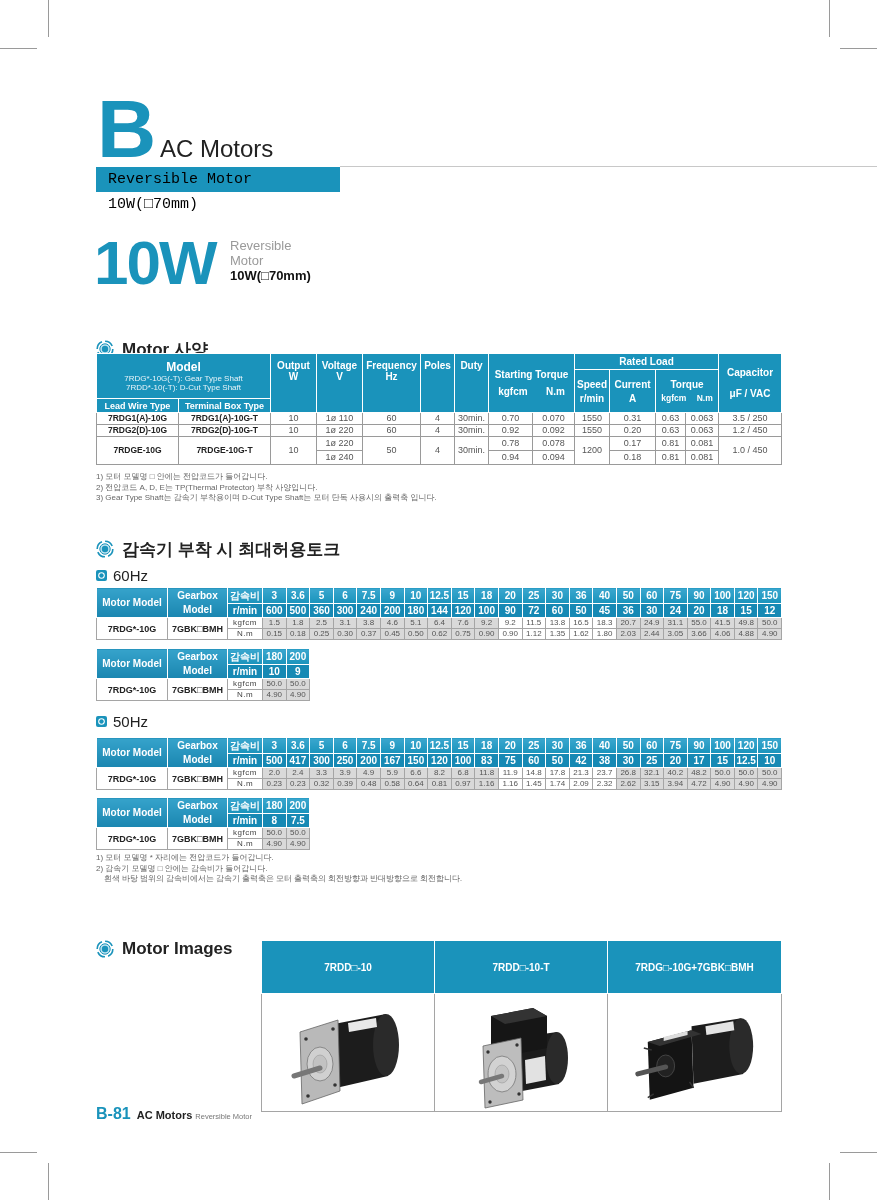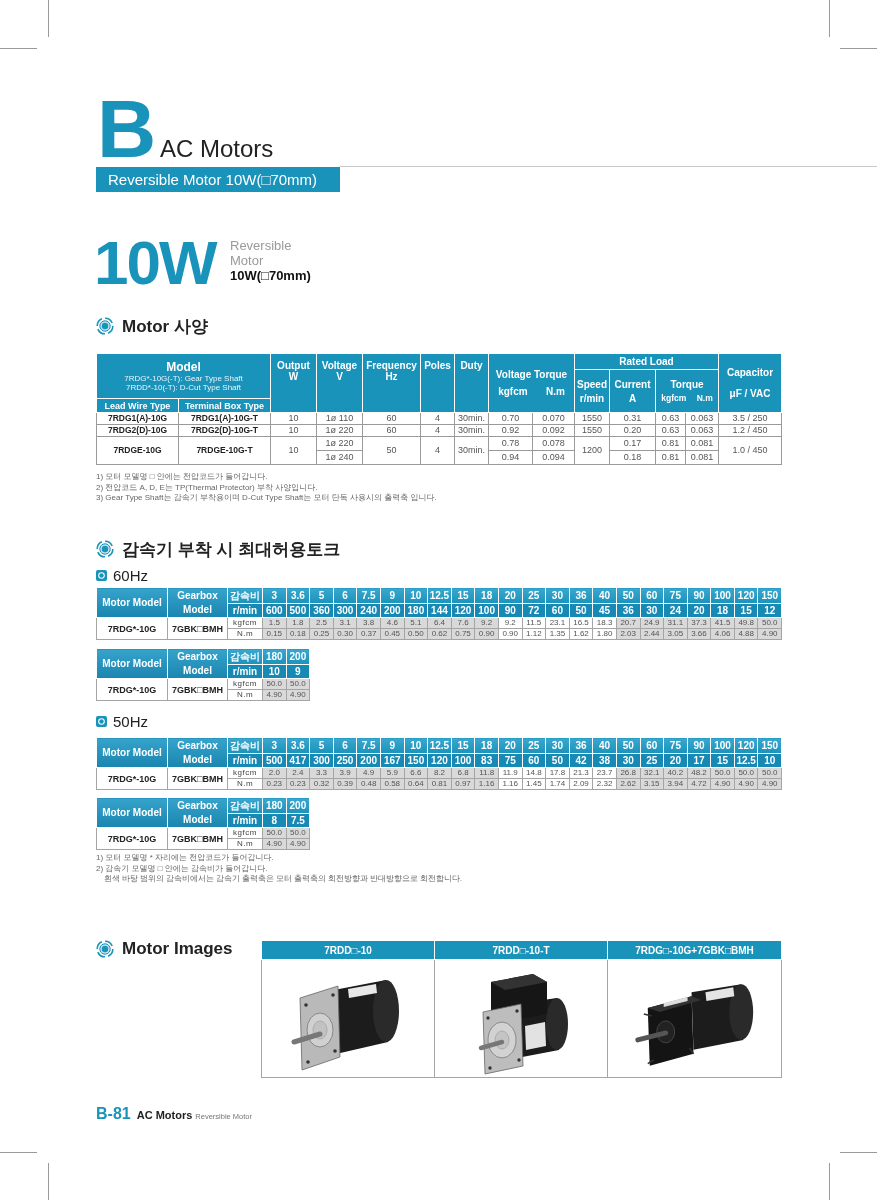--- a/index.html
+++ b/index.html
@@ -2,21 +2,21 @@
 <html><head>
 <meta charset="utf-8">
 <style>
 html,body{margin:0;padding:0;}
 body{width:877px;height:1200px;position:relative;background:#fff;font-family:"Liberation Sans",sans-serif;color:#222;overflow:hidden;}
 .crop{position:absolute;background:#9a9a9a;}
 
 .big-b{position:absolute;left:97px;top:88px;font-size:82px;line-height:82px;font-weight:bold;color:#1a93bb;}
 .sec-title{position:absolute;left:160px;top:136px;font-size:24px;line-height:25px;color:#222;}
 .hline{position:absolute;left:340px;top:166px;width:537px;height:1px;background:#c8c8c8;}
-.banner{position:absolute;left:96px;top:167px;width:244px;height:25px;background:#1a93bb;color:#ffffff;font-size:15px;line-height:25px;padding-left:12px;box-sizing:border-box;}
+.banner{position:absolute;left:96px;top:167px;width:244px;height:25px;background:#1a93bb;color:#000000;font-size:15px;line-height:25px;padding-left:12px;box-sizing:border-box;font-family:Liberation Mono, monospace;}
 .hero-big{position:absolute;left:94px;top:232px;font-size:62px;line-height:62px;font-weight:bold;color:#1a93bb;letter-spacing:-2px;}
 .hero-l{position:absolute;left:230px;font-size:13px;line-height:14px;color:#9a9a9a;}
 .hero-l3{position:absolute;left:230px;top:269px;font-size:13px;line-height:14px;color:#111;font-weight:bold;}
 
 .sec{position:absolute;left:96px;height:20px;display:flex;align-items:center;}
 .sec svg{width:18px;height:18px;margin-right:8px;}
 .sec span{font-size:17px;font-weight:bold;color:#222;}
 .sub{position:absolute;left:96px;display:flex;align-items:center;}
 .sub svg{width:11px;height:11px;margin-right:6px;}
 .sub span{font-size:15px;color:#222;}
@@ -38,21 +38,21 @@
 .tq tr.h1 th{background:linear-gradient(#3aa7cf,#1a93bb);height:15px;}
 .tq tr.h2 th{background:#1689b4;height:13px;}
 .tq th.mm{background:linear-gradient(#36a3cb,#1a86b0) !important;font-size:10px;}
 .tq th.gb{background:linear-gradient(#36a3cb,#1a86b0) !important;font-size:10px;line-height:14px;}
 .tq td{border:1px solid #a5a5a5;font-size:8px;text-align:center;padding:0;height:10px;line-height:10px;color:#555;}
 .tq td.g{background:#d9d9d9;}
 .tq td.lbl{font-size:8px;letter-spacing:0.5px;color:#444;}
 .tq td.mdl{font-weight:bold;color:#222;font-size:9px;}
 
 .imgs{position:absolute;left:261px;top:941px;width:520px;}
-.imgs th{background:#1a93bb;color:#fff;font-weight:bold;font-size:10px;height:18px;border:1px solid #fff;border-top:none;padding:0;}
+.imgs th{background:#1a93bb;color:#fff;font-weight:bold;font-size:10px;height:18px;border:1px solid #fff;border-top:none;padding:17px;}
 .imgs td{border:1px solid #a5a5a5;height:117px;padding:0;text-align:center;vertical-align:middle;}
 .imgs svg{width:173px;height:117px;display:block;}
 
 .footer{position:absolute;left:96px;top:1105px;display:flex;align-items:baseline;}
 .footer .pg{font-size:16px;font-weight:bold;color:#1a93bb;margin-right:6px;}
 .footer .ft{font-size:11px;font-weight:bold;color:#222;margin-right:3px;}
 .footer .fs{font-size:7.5px;color:#777;}
 </style>
 </head>
 <body>
@@ -69,21 +69,21 @@
 <div class="big-b">B</div>
 <div class="sec-title">AC Motors</div>
 <div class="hline"></div>
 <div class="banner">Reversible Motor 10W(□70mm)</div>
 
 <div class="hero-big">10W</div>
 <div class="hero-l" style="top:239px;">Reversible</div>
 <div class="hero-l" style="top:254px;">Motor</div>
 <div class="hero-l3">10W(□70mm)</div>
 
-<div class="sec" style="top:316px;">
+<div class="sec" style="top:339px;">
   <svg viewBox="0 0 18 18">
     <circle cx="9" cy="9" r="7.8" fill="none" stroke="#1a93bb" stroke-width="1.6" stroke-dasharray="9 3.2"></circle>
     <circle cx="9" cy="9" r="5.2" fill="#bfe3f0" stroke="#1a93bb" stroke-width="1"></circle>
     <circle cx="9" cy="9" r="3.2" fill="#1a93bb"></circle>
   </svg>
   <span>Motor 사양</span>
 </div>
 
 <table class="spec">
   <colgroup>
@@ -133,21 +133,21 @@
             <span></span>
           </div>
         </th>
     <th rowspan="3">
           <div class="stack" style="height:46px;">
             <span>Duty</span>
             <span></span>
           </div>
         </th>
     <th colspan="2" rowspan="3">
-      <div style="margin-bottom:6px;">Voltage Torque</div>
+      <div style="margin-bottom:6px;">Starting Torque</div>
       <div style="display:flex;justify-content:space-around;">
             <span>kgfcm</span>
             <span>N.m</span>
           </div>
     </th>
     <th colspan="4">Rated Load</th>
     <th rowspan="3">
       <div style="margin-bottom:10px;">Capacitor</div>
       <div class="thin">μF / VAC</div>
     </th>
@@ -351,27 +351,27 @@
         <td class="g">2.5</td>
         <td class="g">3.1</td>
         <td class="g">3.8</td>
         <td class="g">4.6</td>
         <td class="g">5.1</td>
         <td class="g">6.4</td>
         <td class="g">7.6</td>
         <td class="g">9.2</td>
         <td>9.2</td>
         <td>11.5</td>
-        <td>23.1</td>
+        <td>13.8</td>
         <td>16.5</td>
         <td>18.3</td>
         <td class="g">20.7</td>
         <td class="g">24.9</td>
         <td class="g">31.1</td>
-        <td class="g">37.3</td>
+        <td class="g">55.0</td>
         <td class="g">41.5</td>
         <td class="g">49.8</td>
         <td class="g">50.0</td>
       </tr>
       <tr>
         <td class="lbl">N.m</td>
         <td class="g">0.15</td>
         <td class="g">0.18</td>
         <td class="g">0.25</td>
         <td class="g">0.30</td>

